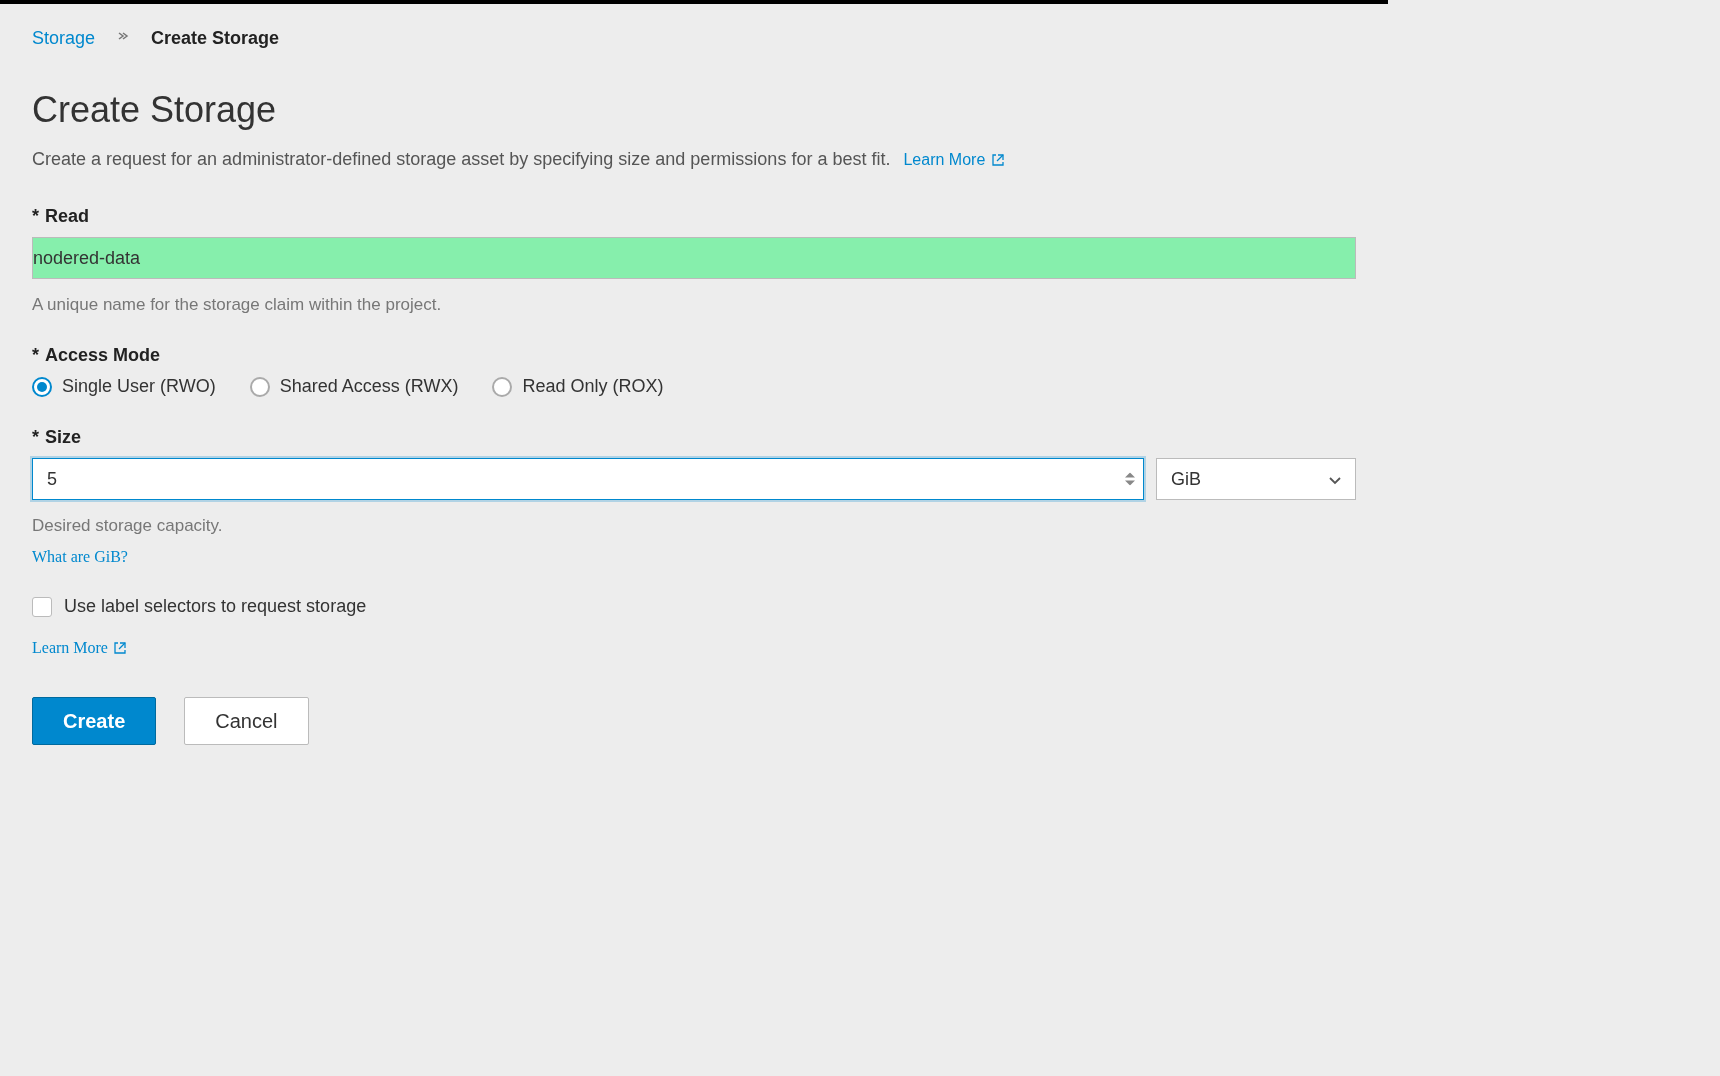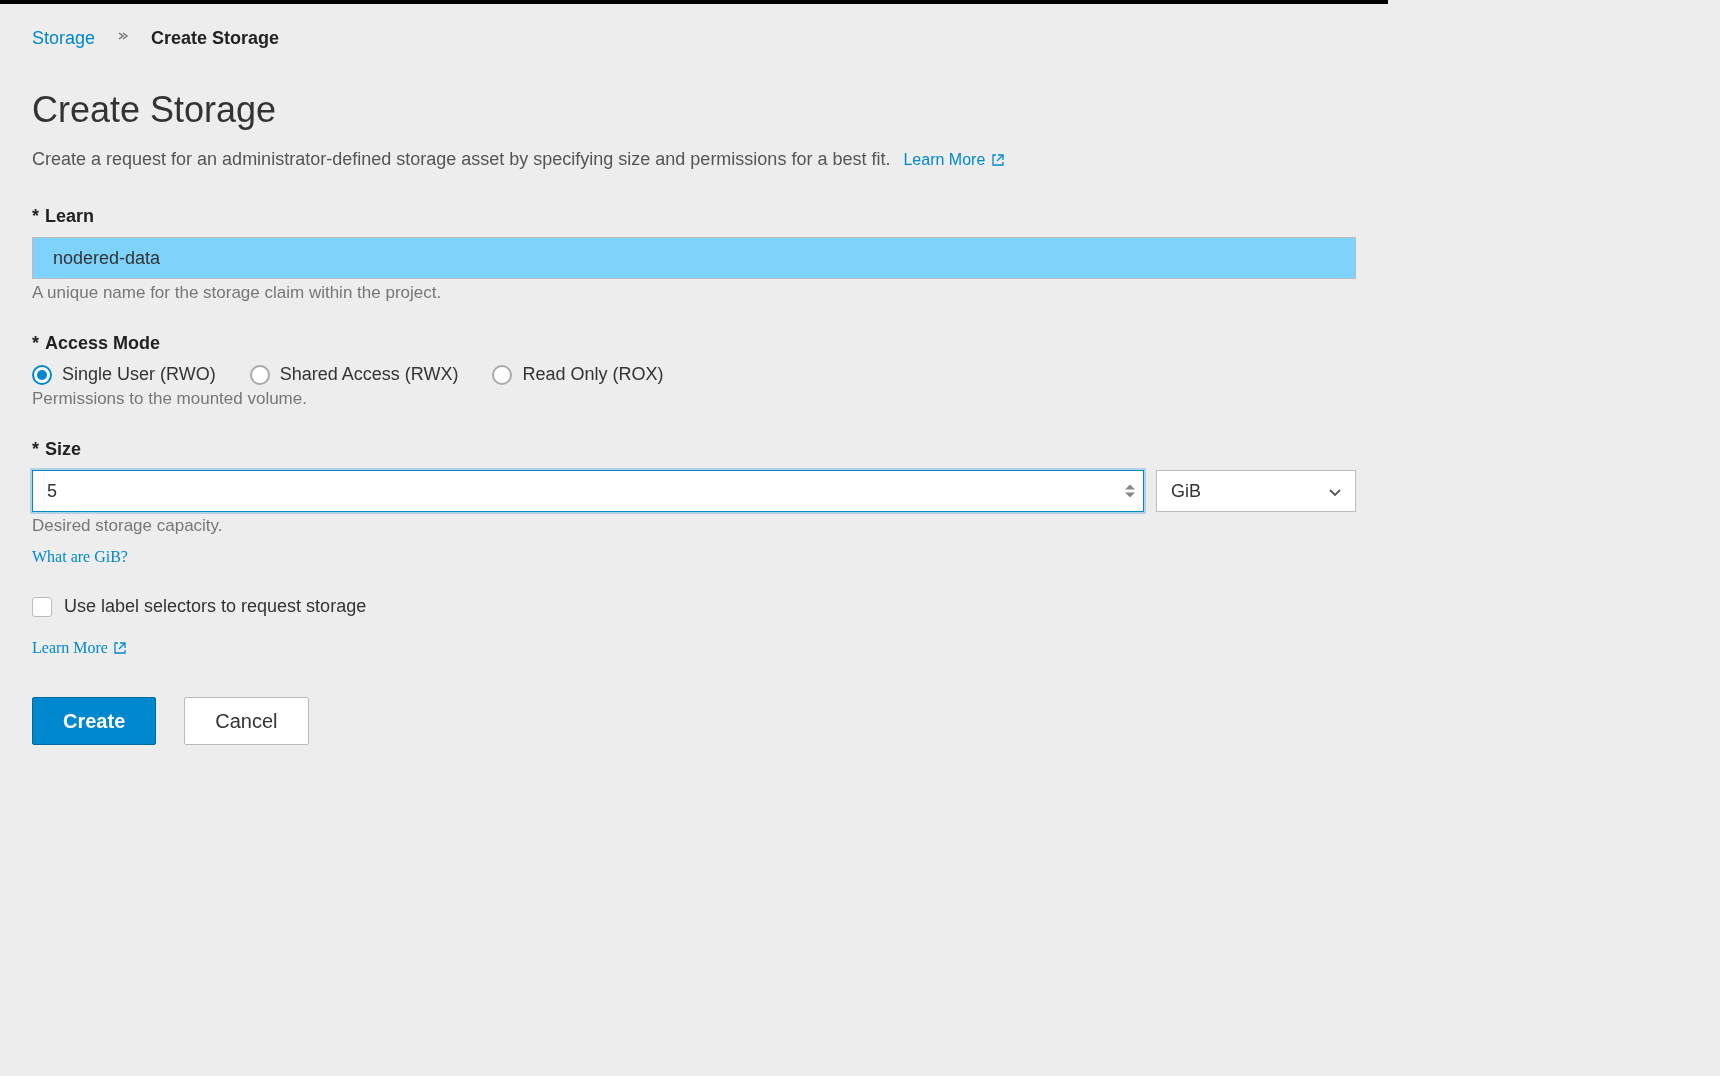--- a/index.html
+++ b/index.html
@@ -74,30 +74,30 @@
     font-size: 18px;
     font-weight: 700;
     color: #222;
     margin-bottom: 10px;
   }
   .label-row .star { margin-right: 6px; font-weight: 700; }
   .text-input {
     width: 100%;
     height: 42px;
     border: 1px solid #bbb;
-    background: #7dd3fc;
-    font-size: 18px;
-    padding: 0 20px;
+    background: #86efac;
+    font-size: 18px;
+    padding: 0 0;
     color: #333;
     outline: none;
   }
   .help-text {
     color: #777;
     font-size: 17px;
-    margin-top: 4px;
+    margin-top: 16px;
   }
   .radio-row {
     display: flex;
     gap: 34px;
     margin-top: 8px;
   }
   .radio-item {
     display: flex;
     align-items: center;
     gap: 10px;
@@ -255,21 +255,21 @@
               <path d="M6 1h5v5" fill="none" stroke="#0088ce" stroke-width="1.3"></path>
               <path d="M11 1L5 7" fill="none" stroke="#0088ce" stroke-width="1.3"></path>
             </svg>
         </span>
       </a>
     </div>
 
     <div class="form-group">
       <div class="label-row">
         <span class="star">*</span>
-          <span>Learn</span>
+          <span>Read</span>
       </div>
       <input type="text" class="text-input" value="nodered-data" style="">
       <div class="help-text">A unique name for the storage claim within the project.</div>
     </div>
 
     <div class="form-group">
       <div class="label-row">
         <span class="star">*</span>
           <span>Access Mode</span>
       </div>
@@ -286,21 +286,20 @@
             </span>
           <span>Shared Access (RWX)</span>
         </label>
         <label class="radio-item">
           <span class="radio-outer">
               <span class="radio-inner"></span>
             </span>
           <span>Read Only (ROX)</span>
         </label>
       </div>
-      <div class="help-text">Permissions to the mounted volume.</div>
     </div>
 
     <div class="form-group">
       <div class="label-row">
         <span class="star">*</span>
           <span>Size</span>
       </div>
       <div class="size-row">
         <div class="size-input-wrap">
           <input type="text" value="5" style="">

